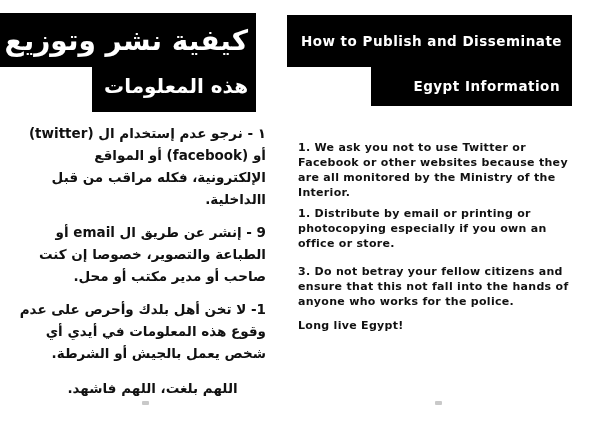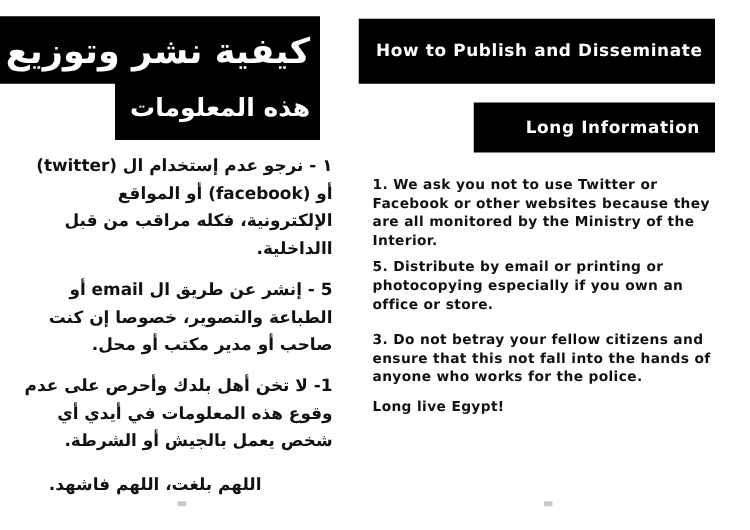--- a/index.html
+++ b/index.html
@@ -10,32 +10,32 @@
   .col{position:absolute;top:0;height:424px;width:300px;}
   .col-left{left:0;}
   .col-right{left:300px;}
 
   
   .banner{position:absolute;display:flex;flex-direction:column;align-items:flex-end;}
   .banner-row{background:#000000;color:#ffffff;font-weight:bold;display:flex;align-items:center;white-space:nowrap;}
   .banner-ar{top:13px;right:44px;}
   .ar-row1{height:54px;font-size:28px;padding:0 8px 0 12px;direction:rtl;}
   .ar-row2{height:40px;font-size:20px;padding:0 8px 6px 12px;margin-top:-1px;direction:rtl;}
-  .banner-en{top:15px;right:28px;gap:16px;}
+  .banner-en{top:15px;right:28px;}
   .en-row1{height:52px;font-size:13.5px;letter-spacing:.5px;padding:0 10px 0 14px;}
   .en-row2{height:40px;font-size:13.5px;letter-spacing:.5px;padding:0 12px 0 42px;margin-top:-1px;}
 
   
   .body-ar{
     position:absolute;top:122px;right:17px;width:266px;
     direction:rtl;text-align:right;
     font-size:13.5px;font-weight:bold;line-height:22px;color:#111111;
   }
   .body-ar p{margin:0 17px 11px 0;}
-  .ar-closing{margin-top:13px !important;text-align:left;padding-left:22px;}
+  .ar-closing{margin-top:13px !important;text-align:center;padding-left:22px;}
   .ar-closing2{margin-top:19px !important;text-align:left;padding-left:22px;}
 
   
   .body-en{
     position:absolute;top:140px;right:28px;width:274px;
     text-align:left;
     font-size:11px;font-weight:bold;line-height:15px;letter-spacing:.3px;color:#111111;
   }
   .body-en p{margin:0 0 6px 0;}
   .body-en .en-item2{margin-bottom:13px;}
@@ -55,39 +55,39 @@
 
   <div class="col col-left">
 
     <div class="banner banner-ar">
       <div class="banner-row ar-row1">كيفية نشر وتوزيع</div>
       <div class="banner-row ar-row2">هذه المعلومات</div>
     </div>
 
     <div class="body-ar">
       <p>١ - نرجو عدم إستخدام ال (twitter) أو (facebook) أو المواقع الإلكترونية، فكله مراقب من قبل االداخلية.</p>
-      <p>5 - إنشر عن طريق ال email أو الطباعة والتصوير، خصوصا إن كنت صاحب أو مدير مكتب أو محل.</p>
+      <p>9 - إنشر عن طريق ال email أو الطباعة والتصوير، خصوصا إن كنت صاحب أو مدير مكتب أو محل.</p>
       <p>1- لا تخن أهل بلدك وأحرص على عدم وقوع هذه المعلومات في أيدي أي شخص يعمل بالجيش أو الشرطة.</p>
       <p class="ar-closing">اللهم بلغت، اللهم فاشهد.</p>
       <p class="ar-closing2">تحيى مصر.</p>
     </div>
 
     <div class="page-mark page-mark-left"></div>
   </div>
 
   <div class="col col-right">
 
     <div class="banner banner-en">
       <div class="banner-row en-row1">How to Publish and Disseminate</div>
-      <div class="banner-row en-row2">Long Information</div>
+      <div class="banner-row en-row2">Egypt Information</div>
     </div>
 
     <div class="body-en">
       <p class="en-item1">1. We ask you not to use Twitter or Facebook or other websites because they are all monitored by the Ministry of the Interior.</p>
-      <p class="en-item2">5. Distribute by email or printing or photocopying especially if you own an office or store.</p>
+      <p class="en-item2">1. Distribute by email or printing or photocopying especially if you own an office or store.</p>
       <p class="en-item3">3. Do not betray your fellow citizens and ensure that this not fall into the hands of anyone who works for the police.</p>
       <p class="en-closing2">Long live Egypt!</p>
     </div>
 
     <div class="page-mark page-mark-right"></div>
   </div>
 
 </div>
 
 </body></html>

